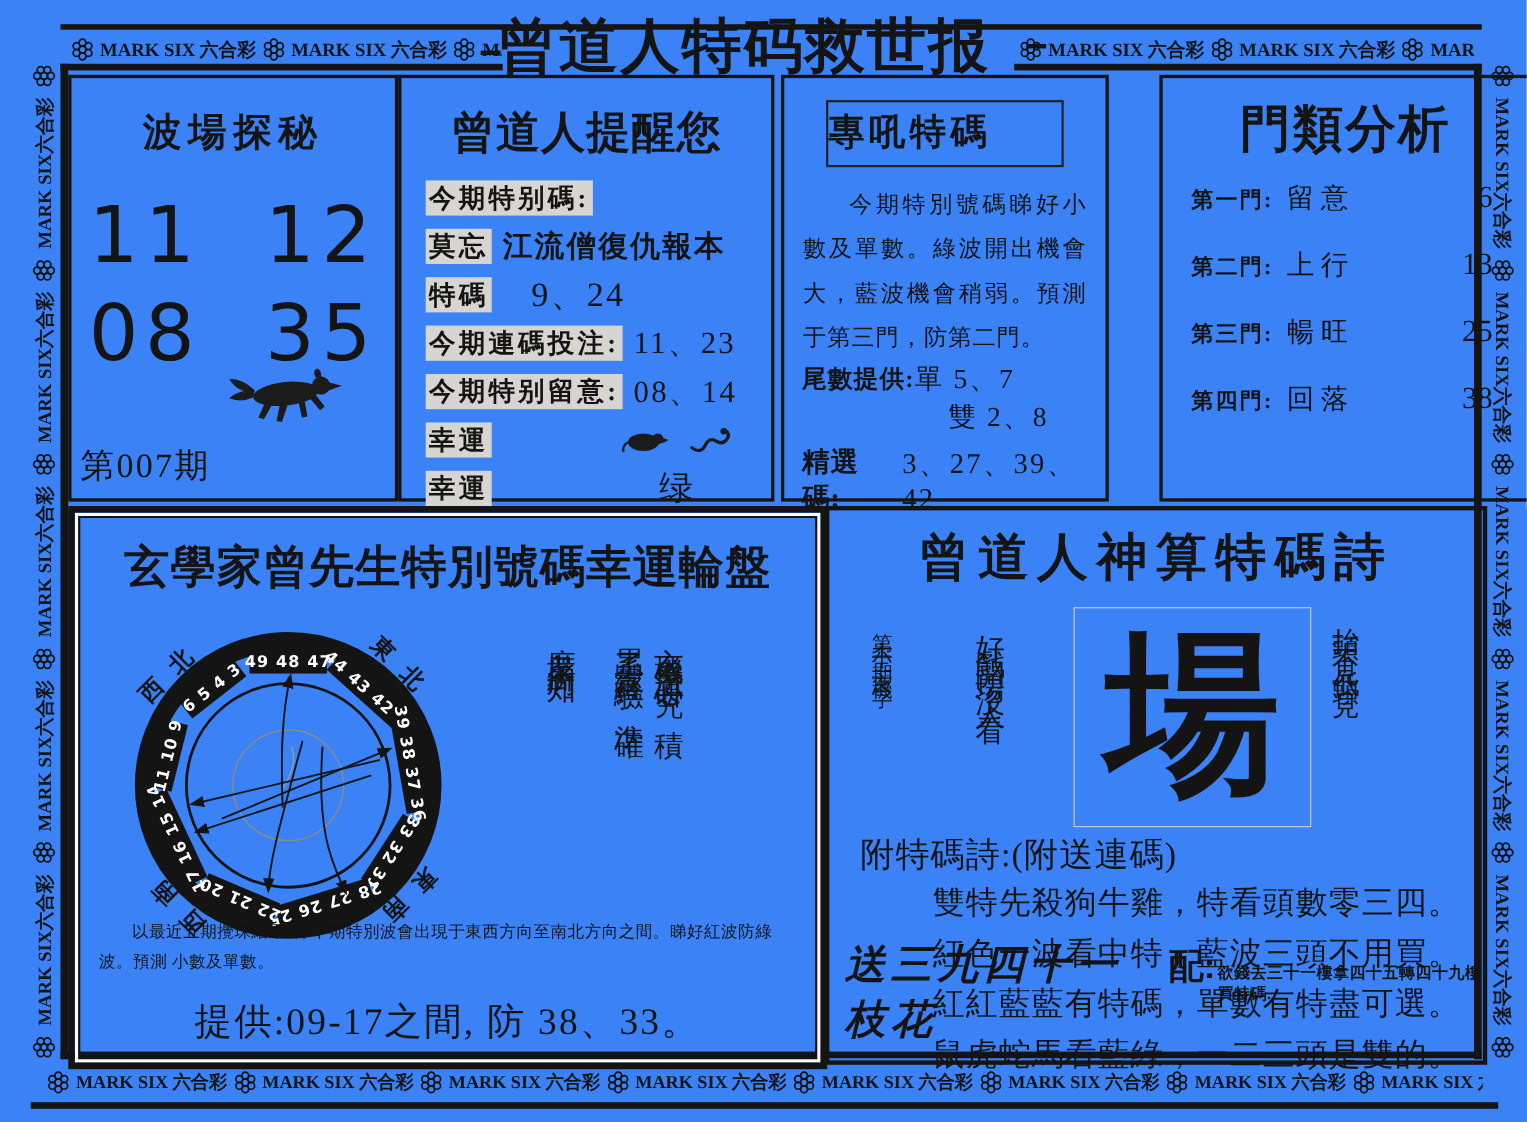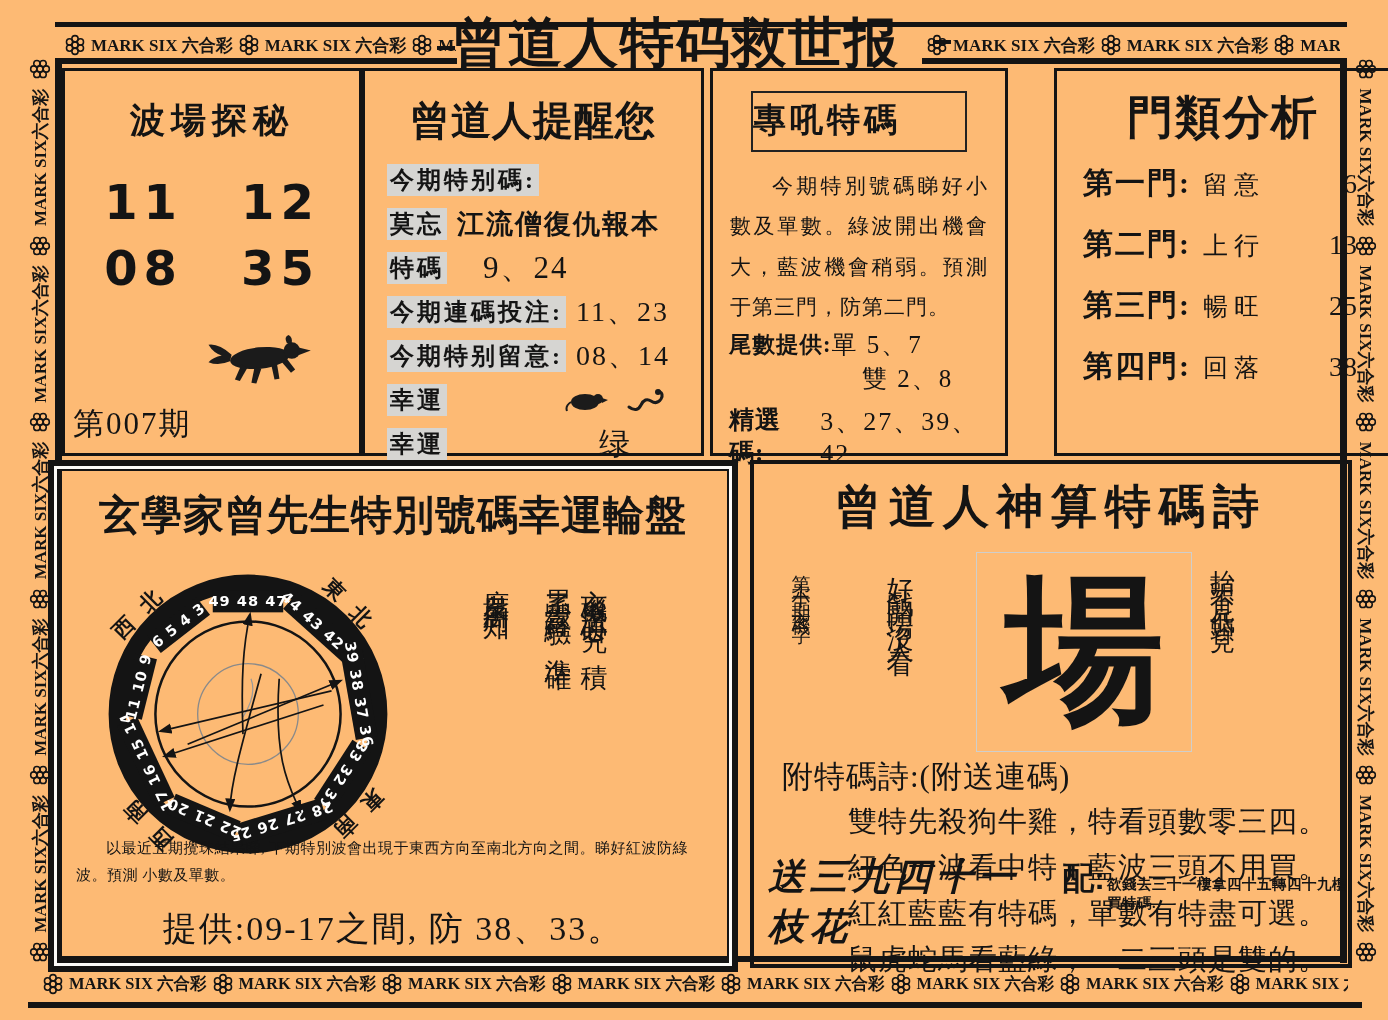--- a/index.html
+++ b/index.html
@@ -1,16 +1,16 @@
 <!DOCTYPE html>
 <html><head>
 <meta charset="utf-8">
 <style>
   html,body{margin:0;padding:0;background:#e8e8e6;}
-  .page{position:relative;width:1388px;height:1020px;background:#fdba74;color:#141414;
+  .page{position:relative;width:1388px;height:1020px;background:#3b82f6;color:#141414;
         font-family:"Liberation Serif",serif;overflow:hidden;margin:0 auto;}
   .rule{position:absolute;background:#141414;}
   
   .strip{display:flex;align-items:center;gap:5px;white-space:nowrap;overflow:hidden;
          font-family:"Liberation Serif",serif;font-weight:bold;font-size:17px;letter-spacing:0px;}
   .strip .fl{flex:0 0 auto;}
   .fl{width:22px;height:22px;}
   #top-strip-left{position:absolute;left:64px;top:30px;width:392px;height:30px;}
   #top-strip-right{position:absolute;left:926px;top:30px;width:414px;height:30px;justify-content:space-between;}
   #bottom-strip{position:absolute;left:42px;top:968px;width:1306px;height:32px;justify-content:space-between;font-size:16.5px;}
@@ -22,21 +22,21 @@
   #right-strip .vinner{transform:rotate(90deg) translateY(-36px);}
   
   .main-title{position:absolute;left:452px;top:12px;width:488px;height:62px;
     font-family:"Liberation Sans",sans-serif;font-weight:900;font-size:54px;line-height:60px;letter-spacing:2px;}
   
   .panel{position:absolute;border:3px solid #141414;background:transparent;}
   
   #p-bochang{left:62px;top:68px;width:294px;height:382px;}
   #p-bochang .ptitle{margin-top:26px;text-align:center;font-size:35px;font-weight:600;letter-spacing:6px;}
   .numrow{display:flex;justify-content:center;gap:58px;font-family:"DejaVu Sans",sans-serif;
-          font-size:48px;font-weight:700;letter-spacing:6px;line-height:1;align-items:center;}
+          font-size:71px;font-weight:400;letter-spacing:6px;line-height:1;align-items:center;}
   #nr1{margin-top:34px;} #nr2{margin-top:18px;}
   #dog{position:absolute;right:26px;bottom:62px;width:150px;height:66px;}
   #issue-label{position:absolute;left:8px;bottom:8px;font-size:31px;letter-spacing:2px;}
   
   #p-remind{left:362px;top:68px;width:336px;height:382px;}
   #p-remind .ptitle{margin-top:22px;text-align:center;font-family:"Liberation Sans",sans-serif;
      font-weight:900;font-size:40px;letter-spacing:1px;}
   .rl{margin-left:22px;height:44px;display:flex;align-items:center;}
   .hl{background:#d6d5d2;padding:0 3px;}
   .klabel{font-weight:bold;font-size:24px;letter-spacing:3px;}
@@ -57,25 +57,25 @@
   #tail2{margin-left:133px;}
   #select-line{margin:8px 0 0 16px;font-size:24px;display:flex;align-items:center;}
   #select-line .tail-label{font-size:25px;}
   #select-line .tail-val{font-size:26px;margin-left:6px;}
   
   #p-gates{left:1010px;top:68px;width:332px;height:382px;margin-left:44px;}
   #p-gates .ptitle{margin-top:16px;text-align:center;font-family:"Liberation Sans",sans-serif;
      font-weight:900;font-size:46px;letter-spacing:2px;}
   #gate-rows{margin:14px 24px 0 26px;}
   .gate-row{display:flex;align-items:baseline;height:61px;}
-  .gate-label{font-weight:900;font-size:30px;letter-spacing:2px;}
+  .gate-label{font-weight:900;font-size:20px;letter-spacing:2px;}
   .gate-val{font-size:25px;margin-left:12px;letter-spacing:6px;}
   .gate-num{margin-left:auto;margin-right:8px;font-size:28px;font-family:"Liberation Serif",serif;}
   
-  #p-wheel{left:48px;top:460px;width:678px;height:500px;border:6px solid #141414;
+  #p-wheel{left:62px;top:460px;width:678px;height:500px;border:6px solid #141414;
      box-shadow:inset 0 0 0 3px #fcfbf9,inset 0 0 0 5px #141414;}
   #p-wheel .ptitle{margin-top:22px;text-align:center;font-size:41px;font-weight:700;letter-spacing:1px;}
   #wheel-svg{position:absolute;left:38px;top:92px;width:312px;height:312px;}
   #vcols{position:absolute;left:358px;top:102px;width:200px;height:330px;
      writing-mode:vertical-rl;font-size:27px;letter-spacing:6px;}
   #vcols .vcol{margin-left:26px;}
   #vcols .vcol:first-child{margin-left:0;}
   #wheel-para{position:absolute;left:22px;bottom:76px;width:636px;font-size:15px;line-height:1.85;
      text-indent:2em;letter-spacing:0.5px;}
   #wheel-provide{position:absolute;left:0;right:0;bottom:14px;text-align:center;font-size:34px;letter-spacing:2px;}

